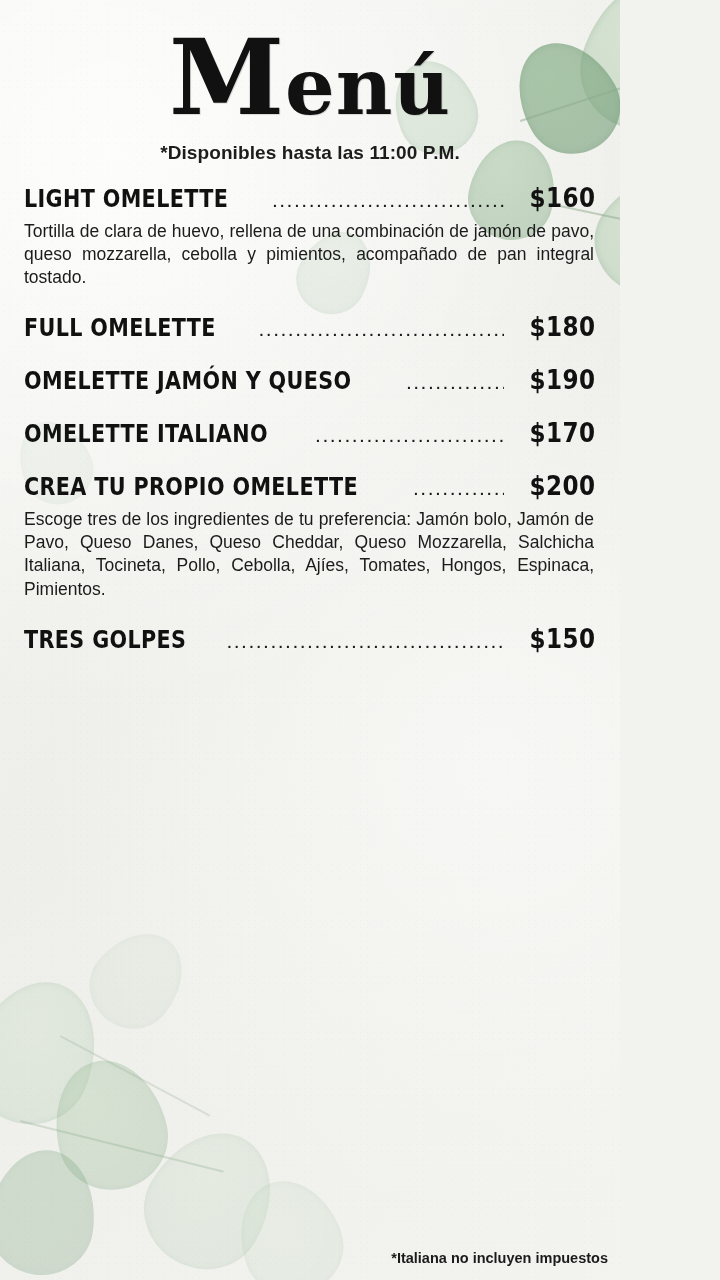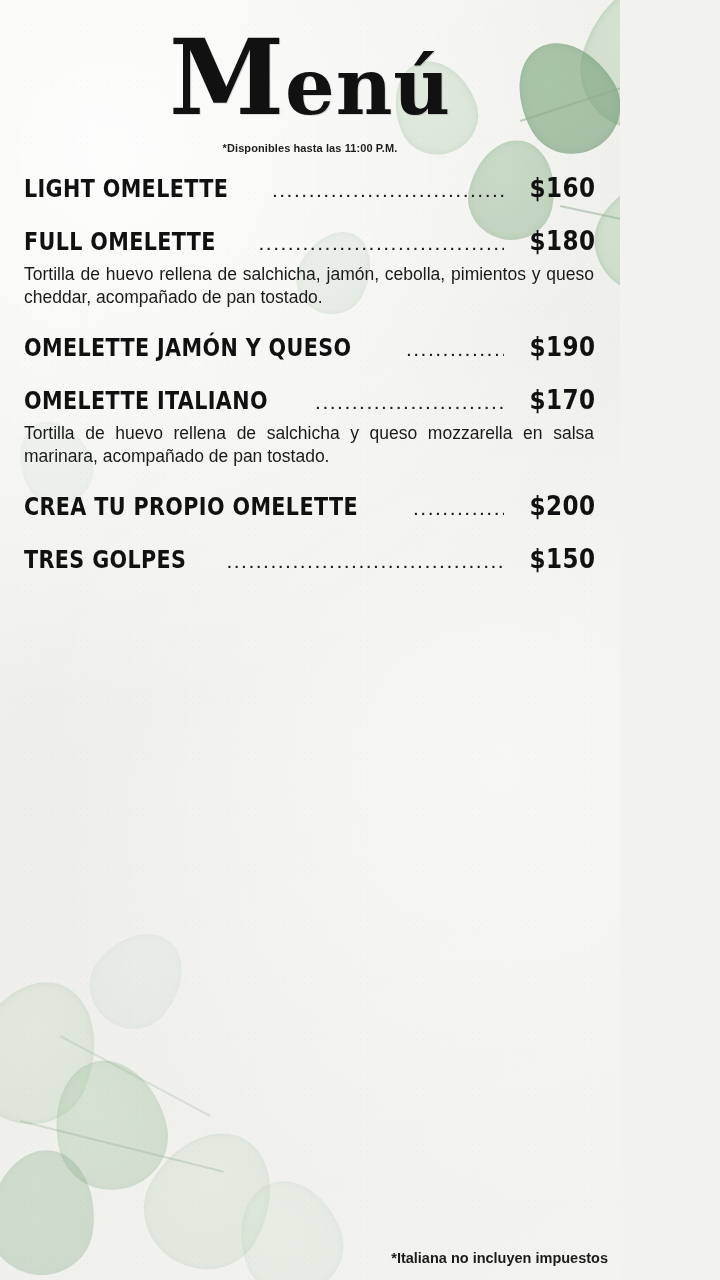--- a/index.html
+++ b/index.html
@@ -93,21 +93,21 @@
   }
   .section-title .cap { font-size: 54px; }
   .section-title .star {
     font-size: 22px;
     vertical-align: top;
     position: relative;
     top: 2px;
   }
   .section-note {
     margin-top: 12px;
-    font-size: 11px;
+    font-size: 19px;
     font-weight: bold;
     color: #1d1d1d;
     letter-spacing: 0.1px;
   }
 
   
   .items {
     position: relative;
     padding: 18px 24px 0 24px;
   }
@@ -210,54 +210,54 @@
   </div>
 
   <div class="items">
 
     <div class="item">
       <div class="item-head">
         <span class="item-name">LIGHT OMELETTE</span>
         <span class="dots">...................................................................................................</span>
         <span class="item-price">$160</span>
       </div>
+      <div class="item-desc">Tortilla de clara de huevo, rellena de una combinación de jamón de pavo, queso mozzarella, cebolla y pimientos, acompañado de pan integral tostado.</div>
     </div>
 
     <div class="item">
       <div class="item-head">
         <span class="item-name">FULL OMELETTE</span>
         <span class="dots">...................................................................................................</span>
         <span class="item-price">$180</span>
       </div>
-      <div class="item-desc">Tortilla de huevo rellena de salchicha, jamón, cebolla, pimientos y queso cheddar, acompañado de pan tostado.</div>
     </div>
 
     <div class="item">
       <div class="item-head">
         <span class="item-name">OMELETTE JAMÓN Y QUESO</span>
         <span class="dots">...................................................................................................</span>
         <span class="item-price">$190</span>
       </div>
     </div>
 
     <div class="item">
       <div class="item-head">
         <span class="item-name">OMELETTE ITALIANO</span>
         <span class="dots">...................................................................................................</span>
         <span class="item-price">$170</span>
       </div>
-      <div class="item-desc">Tortilla de huevo rellena de salchicha y queso mozzarella en salsa marinara, acompañado de pan tostado.</div>
     </div>
 
     <div class="item">
       <div class="item-head">
         <span class="item-name">CREA TU PROPIO OMELETTE</span>
         <span class="dots">...................................................................................................</span>
         <span class="item-price">$200</span>
       </div>
+      <div class="item-desc">Escoge tres de los ingredientes de tu preferencia: Jamón bolo, Jamón de Pavo, Queso Danes, Queso Cheddar, Queso Mozzarella, Salchicha Italiana, Tocineta, Pollo, Cebolla, Ajíes, Tomates, Hongos, Espinaca, Pimientos.</div>
     </div>
 
     <div class="item">
       <div class="item-head">
         <span class="item-name">TRES GOLPES</span>
         <span class="dots">...................................................................................................</span>
         <span class="item-price">$150</span>
       </div>
     </div>
 

